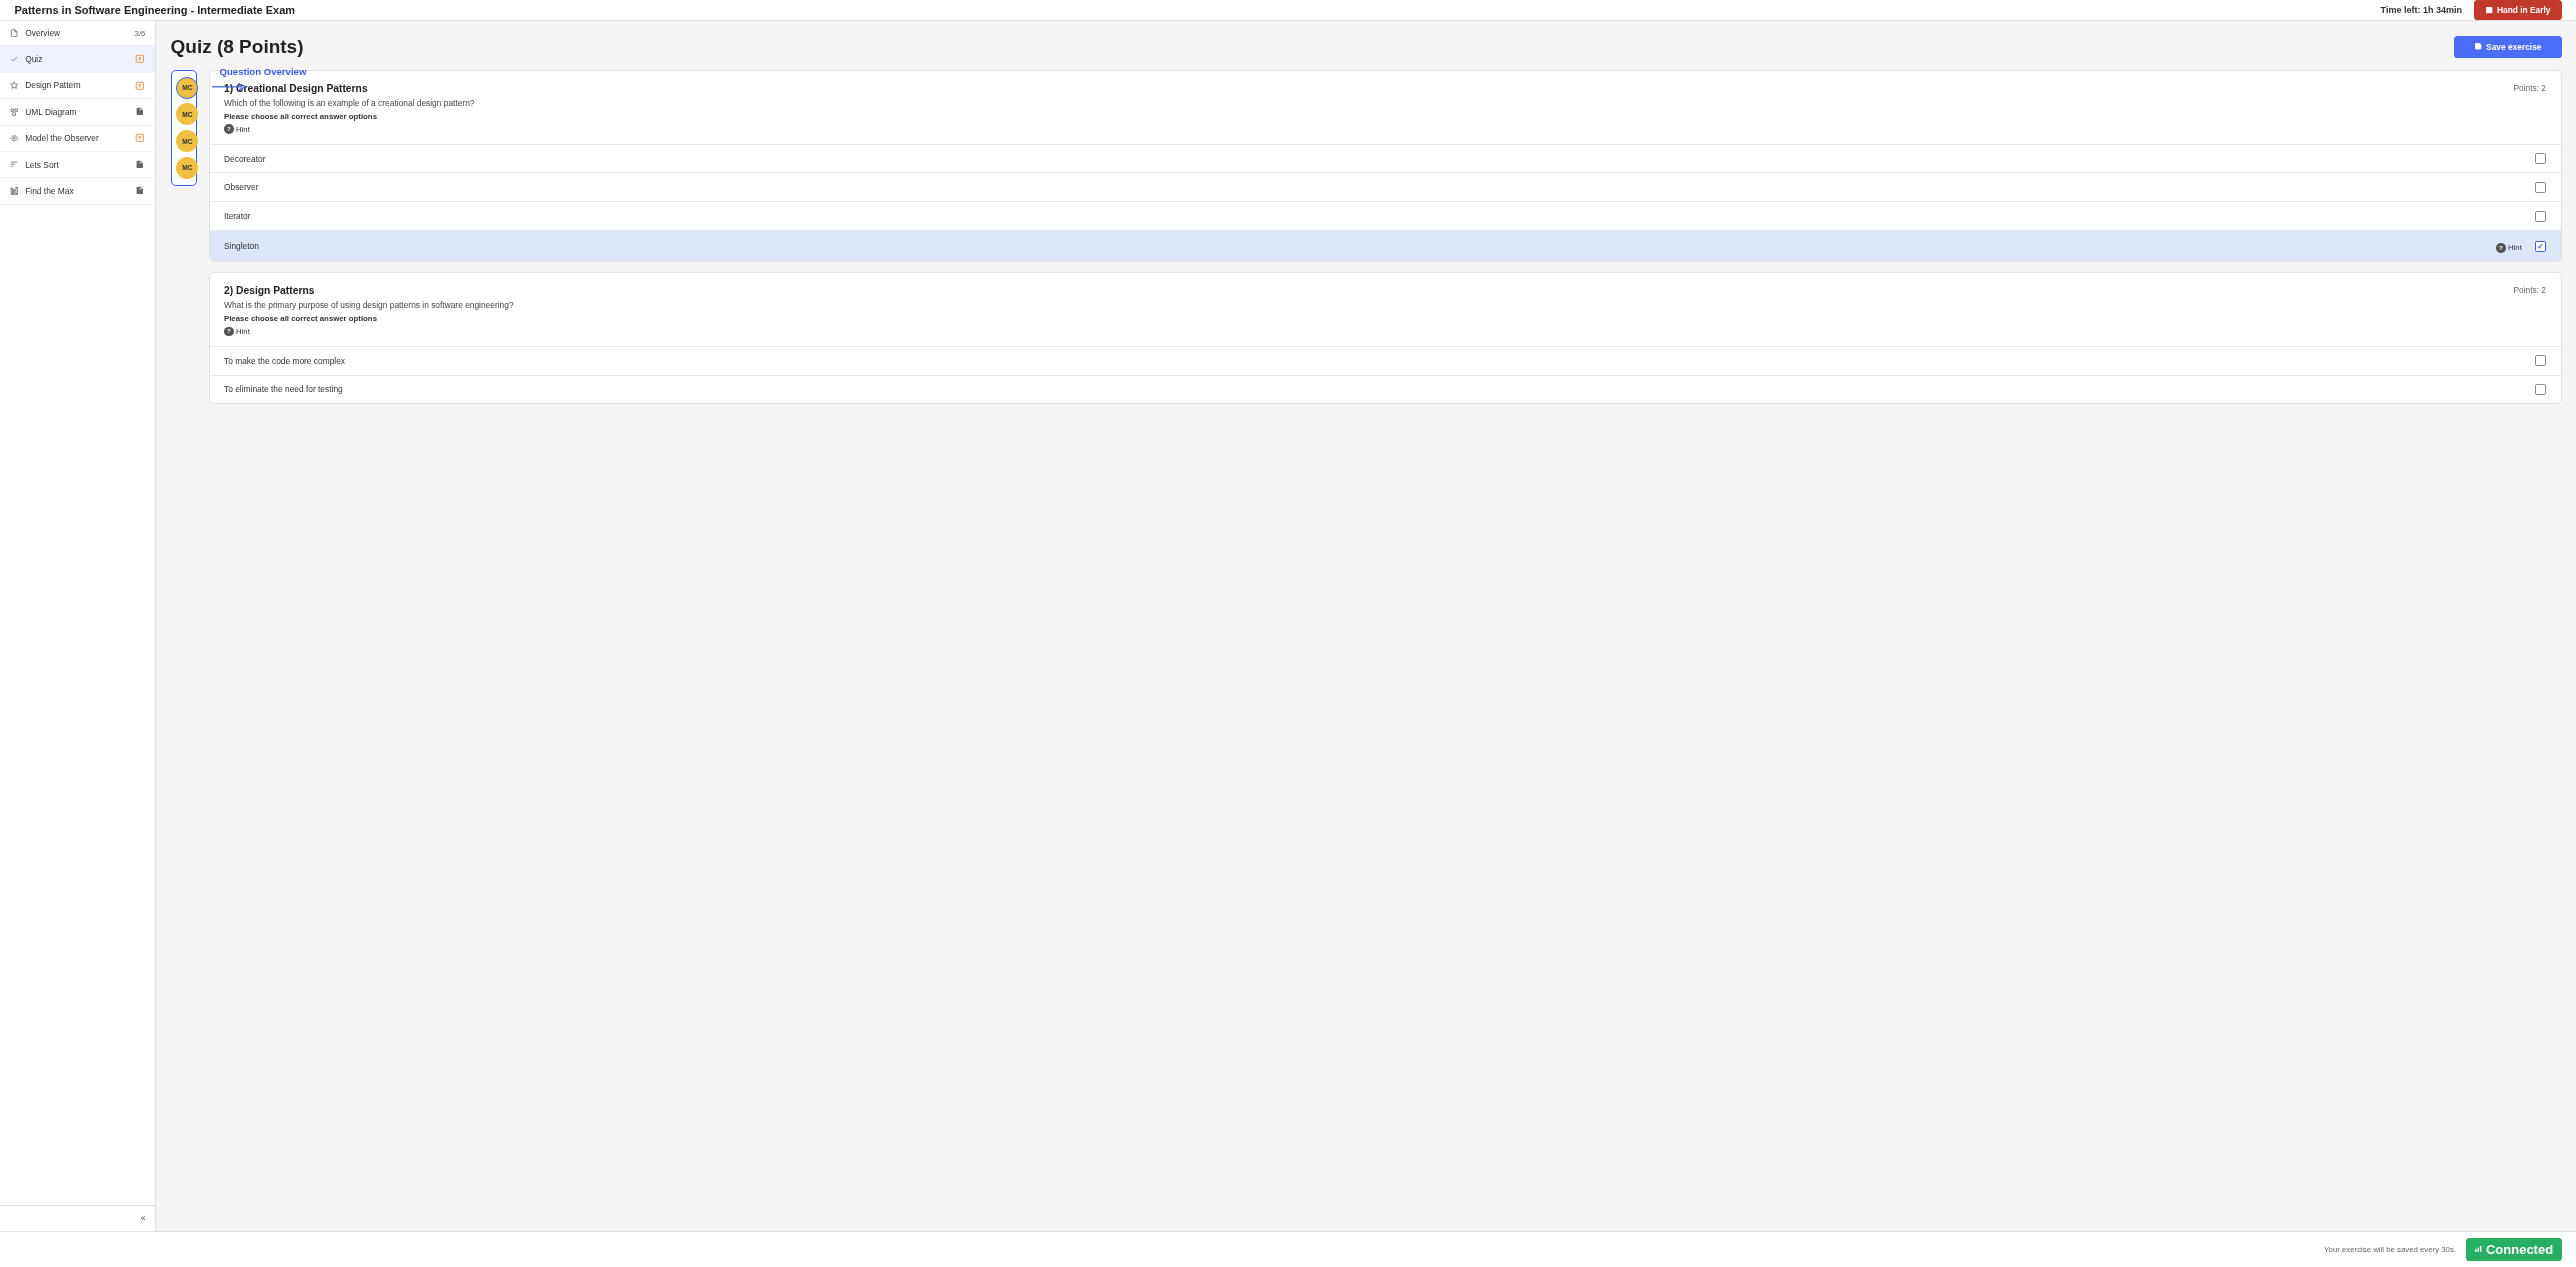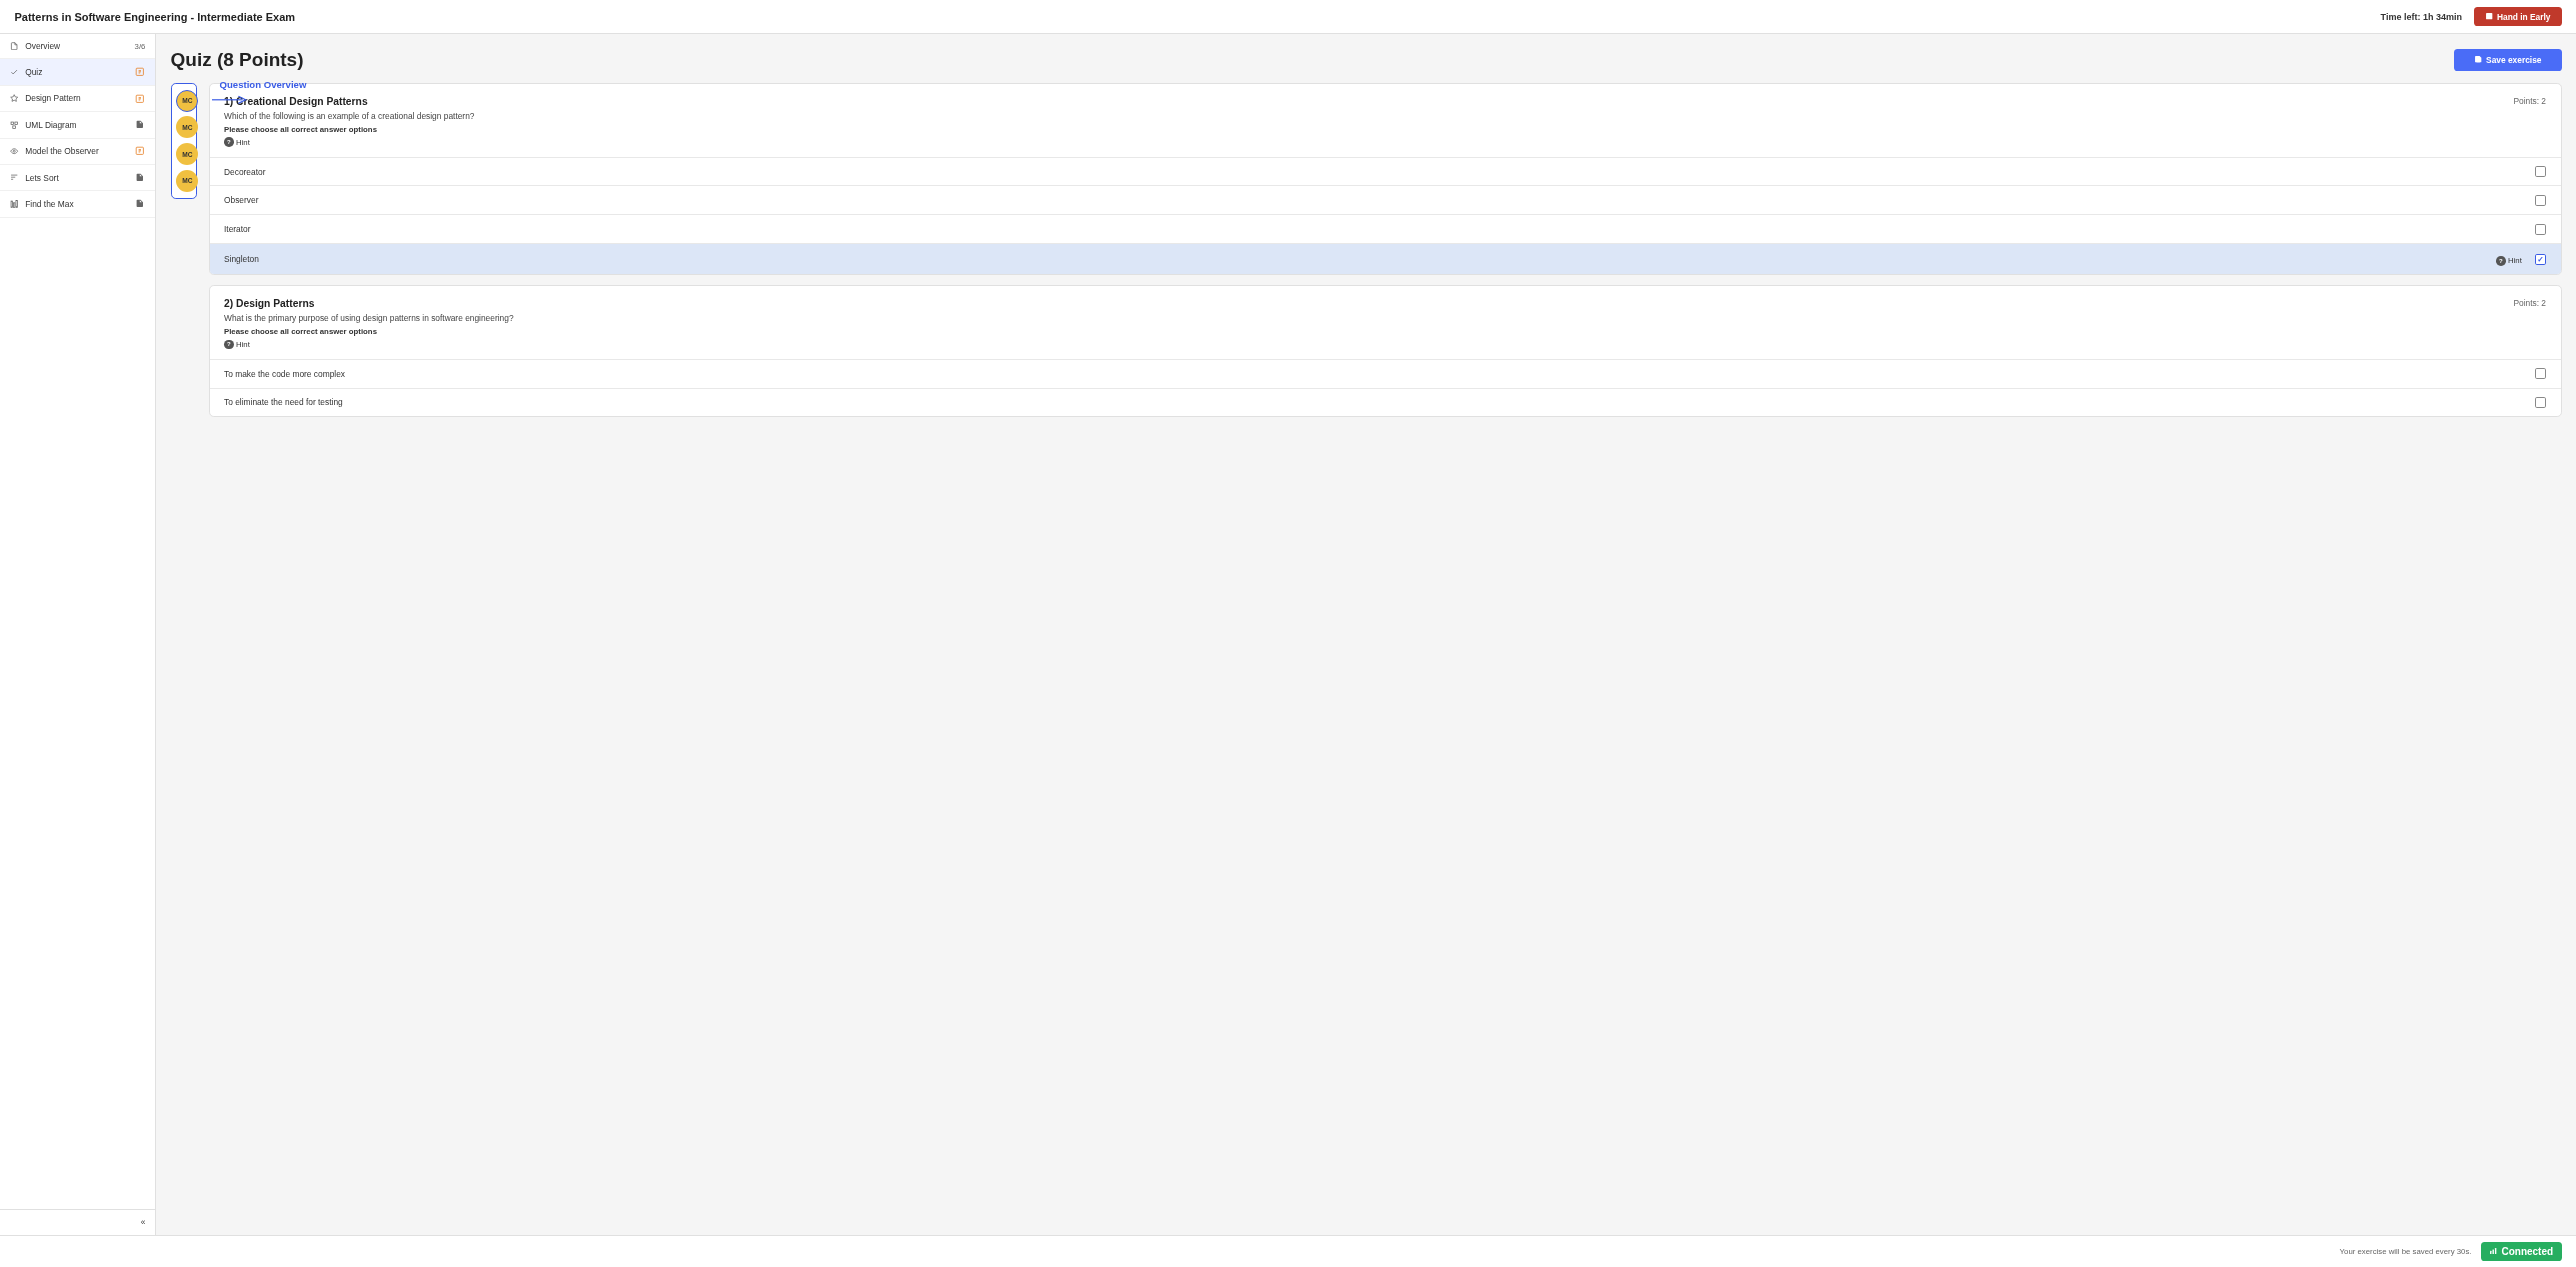--- a/index.html
+++ b/index.html
@@ -1,21 +1,21 @@
 <!DOCTYPE html>
 <html style="font-size:9.6px"><head>
   <meta charset="utf-8">
   <style>
     * { box-sizing: border-box; margin: 0; padding: 0; }
     body { font-family: -apple-system, BlinkMacSystemFont, 'Segoe UI', sans-serif; font-size: 8.4px; background: #f5f5f5; color: #333; height: 100vh; display: flex; flex-direction: column; }
 
     
     .header {
       display: flex; align-items: center; justify-content: space-between;
-      padding: 0 14.5px; height: 34px; background: #fff; border-bottom: 0.6px solid #e0e0e0;
+      padding: 0 14.5px; height: 21px; background: #fff; border-bottom: 0.6px solid #e0e0e0;
       flex-shrink: 0;
     }
     .header-title { font-size: 11px; font-weight: 600; color: #222; }
     .header-right { display: flex; align-items: center; gap: 12px; }
     .time-left { font-size: 9px; color: #333; }
     .time-left span { font-weight: 600; }
     .hand-in-btn {
       background: #c0392b; color: #fff; border: none; border-radius: 3.6px;
       padding: 4.8px 11px; font-size: 8.4px; font-weight: 600; cursor: pointer;
       display: flex; align-items: center; gap: 3.6px;
@@ -115,21 +115,21 @@
 
     
     .bottom-bar {
       display: flex; align-items: center; justify-content: flex-end;
       padding: 6px 14.5px; background: #fff; border-top: 0.6px solid #e0e0e0;
       gap: 9.6px; flex-shrink: 0;
     }
     .autosave-text { font-size: 7.8px; color: #666; }
     .connected-badge {
       background: #27ae60; color: #fff; border-radius: 3.6px;
-      padding: 4.2px 8.4px; font-size: 10px; font-weight: 600;
+      padding: 4.2px 8.4px; font-size: 13px; font-weight: 600;
       display: flex; align-items: center; gap: 3.6px;
     }
   </style>
 </head>
 <body>
 
 <div class="header">
   <span class="header-title">Patterns in Software Engineering - Intermediate Exam</span>
   <div class="header-right">
     <span class="time-left">

